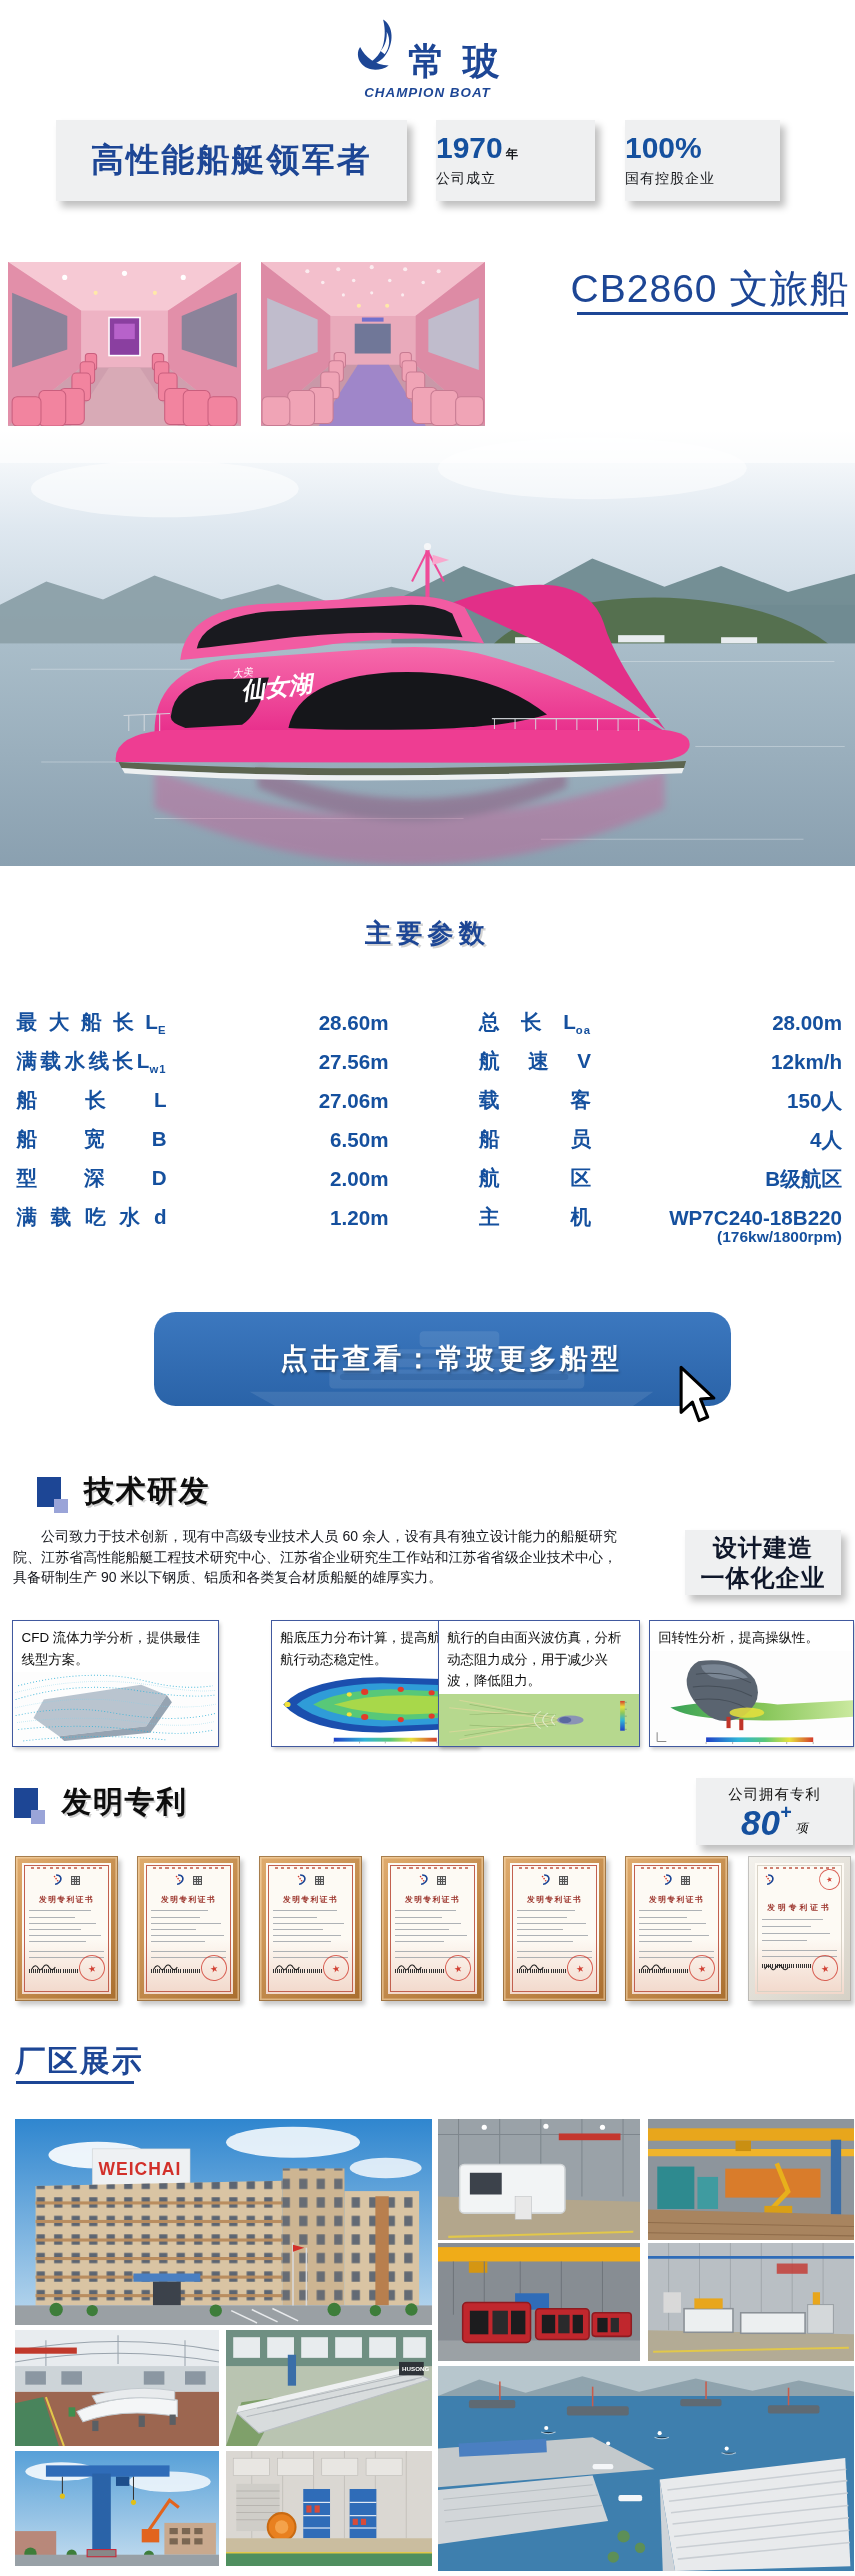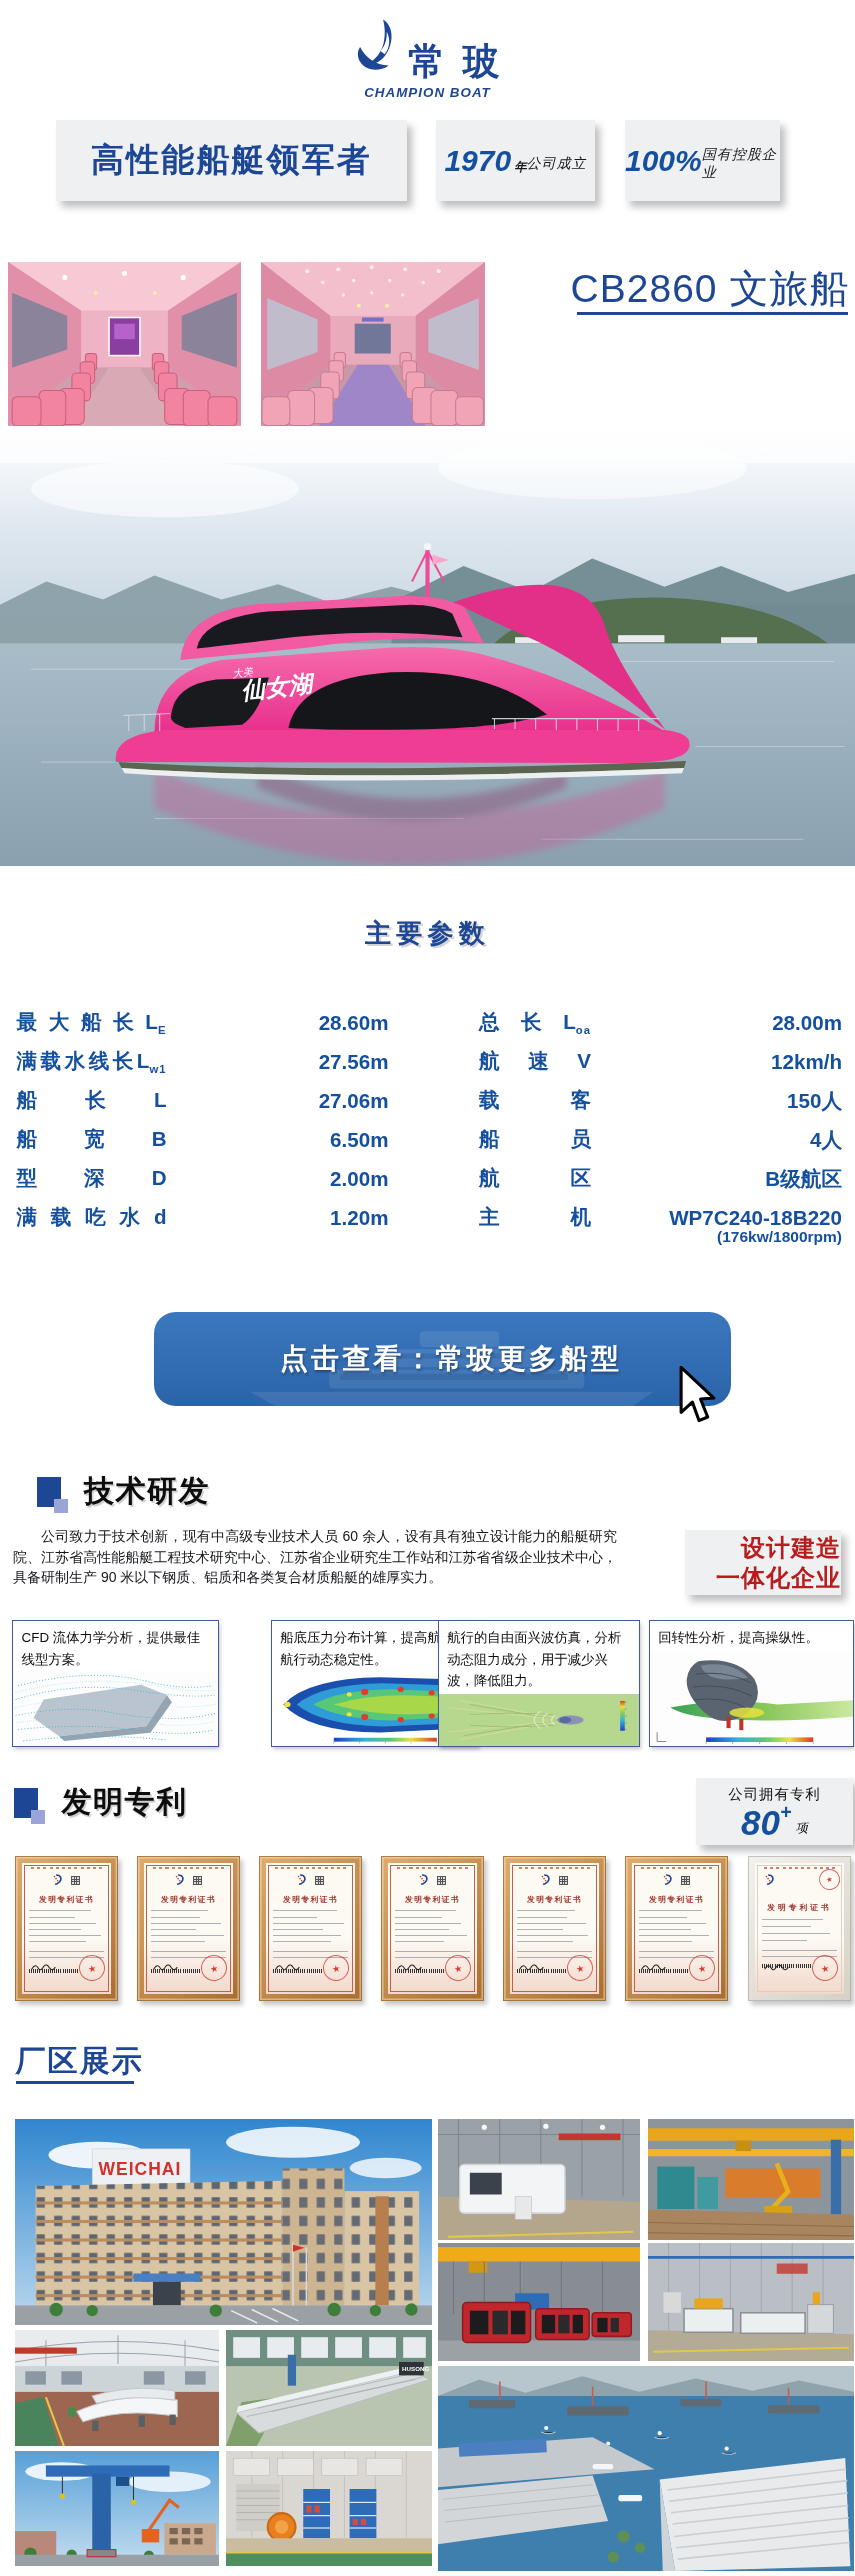--- a/index.html
+++ b/index.html
@@ -10,21 +10,21 @@
   
   .logo{position:absolute;top:15.5px;left:0;width:100%;display:flex;flex-direction:column;align-items:center;}
   .logo-row{display:flex;align-items:flex-end;gap:7.2px;}
   .logo-cn{font-size:37px;font-weight:bold;color:#1d4695;letter-spacing:17.5px;line-height:1;margin-right:-17.5px;}
   .logo-en{font-size:13.4px;font-weight:bold;font-style:italic;color:#1d4695;letter-spacing:1px;margin-top:5.2px;}
 
   
   .card{background:#eff0f1;box-shadow:5.2px 6.2px 7.2px rgba(0,0,0,.25);}
   .badge-slogan{left:56px;top:120px;width:351px;height:81px;display:flex;align-items:center;justify-content:center;
       font-size:33px;font-weight:900;color:#1d4695;letter-spacing:2.1px;}
-  .badge-sm{display:flex;flex-direction:row;align-items:center;justify-content:center;font-style:italic;}
+  .badge-sm{display:flex;flex-direction:column;justify-content:center;}
   .badge-founded{left:436px;top:120px;width:159px;height:81px;}
   .badge-own{left:625px;top:120px;width:155px;height:81px;}
   .bval{font-size:30px;font-weight:900;color:#15509e;line-height:1;}
   .bunit{font-size:12.4px;font-weight:bold;color:#16181c;margin-left:3.1px;}
   .blabel{font-size:14px;color:#16181c;margin-top:7.2px;letter-spacing:1px;}
   .vrow{display:flex;align-items:flex-end;}
 
   
   .photo{position:absolute;overflow:hidden;}
   .cb-title{left:567px;top:262px;width:286px;text-align:center;font-size:39px;font-weight:400;color:#1d4695;letter-spacing:1px;}
@@ -54,22 +54,22 @@
   .cursor{left:676px;top:1365px;width:44px;height:62px;z-index:5;}
 
   
   .sec-h{position:absolute;display:flex;align-items:center;}
   .sq{width:24px;height:30px;background:#1d4695;position:relative;z-index:1;}
   .sq::after{content:'';position:absolute;right:-6.7px;bottom:-6.7px;width:14px;height:14px;background:#9aa4d8;z-index:-1;}
   .sec-t{margin-left:23px;font-size:30px;font-weight:900;color:#0d0d0d;letter-spacing:1.5px;text-shadow:1.5px 1.5px 0 rgba(150,150,150,.45);}
 
   .rnd-par{left:13px;top:1526px;width:604px;font-size:14px;line-height:20.6px;color:#14161c;
       text-align:justify;text-indent:2em;}
-  .side-card{left:685px;top:1530px;width:156px;height:65px;display:flex;flex-direction:column;align-items:flex-end;justify-content:center;
-      font-size:24px;font-weight:900;color:#b91c1c;line-height:30px;letter-spacing:1px;}
+  .side-card{left:685px;top:1530px;width:156px;height:65px;display:flex;flex-direction:column;align-items:center;justify-content:center;
+      font-size:24px;font-weight:900;color:#0f172a;line-height:30px;letter-spacing:1px;}
 
   
   .cfd{position:absolute;top:1620px;height:127px;border:1.5px solid #41599f;background:#fff;box-sizing:border-box;
       box-shadow:2.1px 3.1px 4.1px rgba(0,0,0,.22);display:flex;flex-direction:column;}
   .cfd .cap{padding:6.2px 8.2px 2.1px;font-size:13.4px;line-height:21.6px;color:#0c0c0c;}
   .cfd .img{flex:1;position:relative;overflow:hidden;}
   .cfd .img svg{position:absolute;left:0;top:0;width:100%;height:100%;}
   .wm{position:absolute;left:4.1px;top:2.1px;font-size:5.7px;color:#9fb4c4;}
 
   

